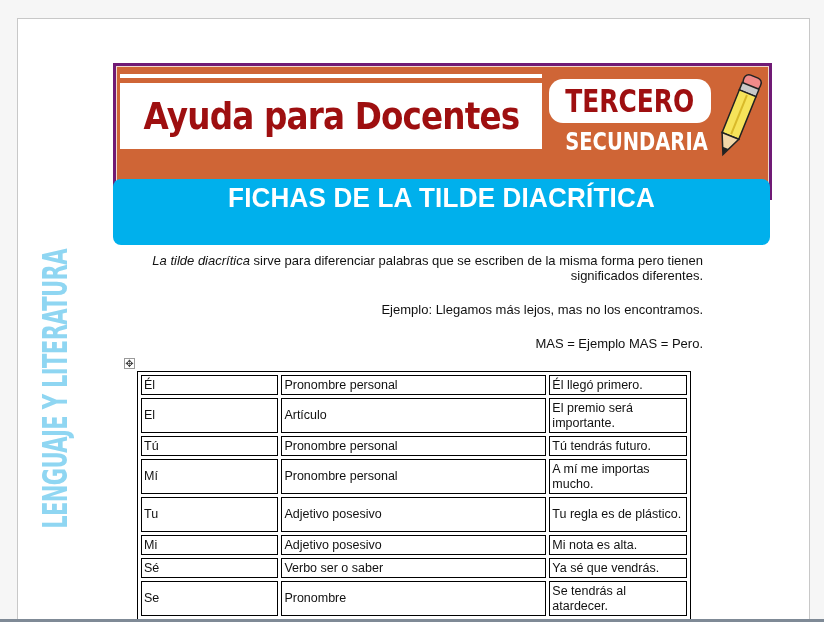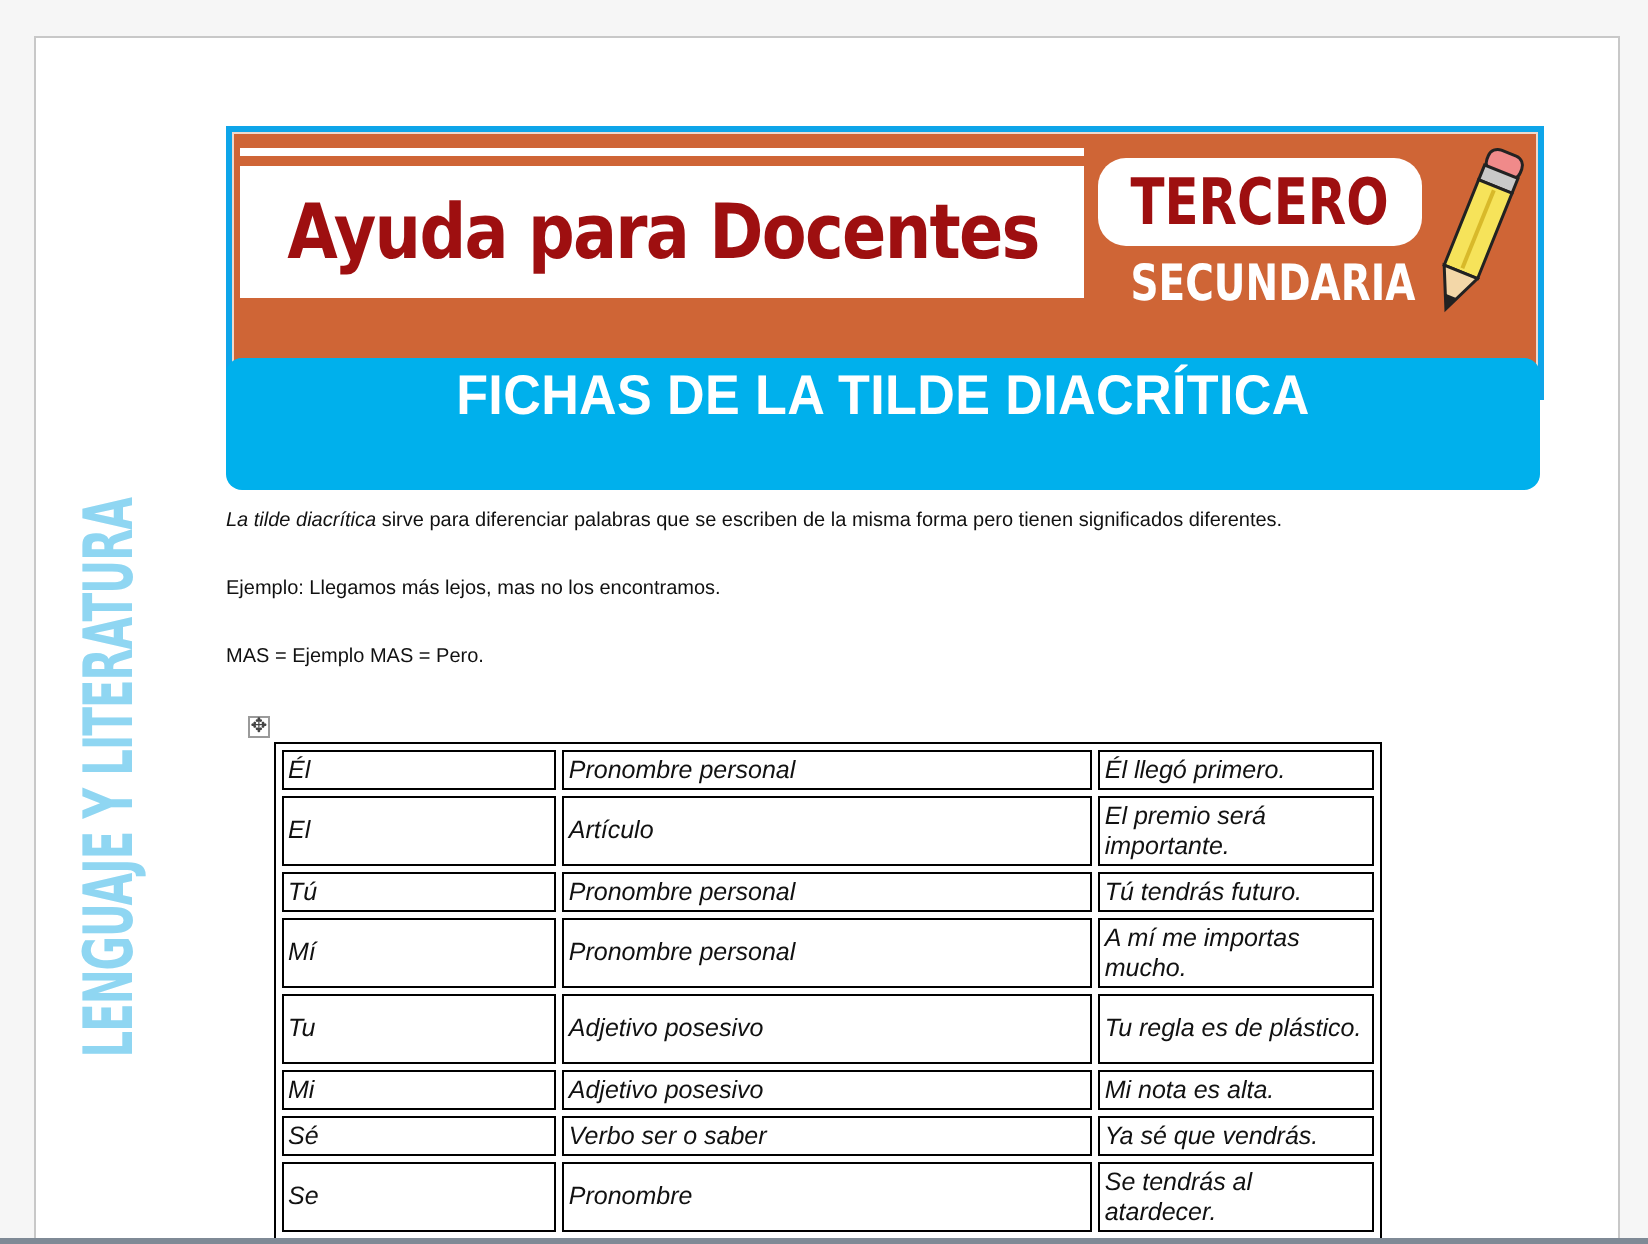--- a/index.html
+++ b/index.html
@@ -19,21 +19,21 @@
     .bottom-bar {
       position: absolute; left: 0; top: 619px; width: 824px; height: 3px;
       background: #7f8a96;
     }
 
     
     .banner {
       position: absolute;
       left: 113px; top: 63px;
       width: 659px; height: 137px;
-      background: #0ea5e9;
+      background: #701a75;
       padding: 3px;
     }
     .banner-inner {
       position: relative;
       width: 100%; height: 100%;
       background: #cf6536;
       border: 1px solid #f0d9cc;
     }
     .banner-stripe {
       position: absolute; left: 3px; width: 422px; background: #ffffff;
@@ -116,22 +116,23 @@
       font-size: 34px;
       white-space: nowrap;
       letter-spacing: -1px;
     }
     .side-label span { display: inline-block; transform: scaleX(0.62); transform-origin: center; }
 
     
     .body-text {
       position: absolute;
       left: 113px; top: 253px; width: 590px;
-      font-size: 10px; line-height: 15px;
+      font-size: 13px; line-height: 15px;
       color: #111111;
+      text-align: right;
     }
     .body-text p { margin: 0; }
     .gap { height: 19px; }
 
     
     .move-handle {
       position: absolute;
       left: 124px; top: 358px; width: 11px; height: 11px;
       border: 1px solid #9a9a9a;
       background: #fff;
@@ -146,21 +147,20 @@
       border-spacing: 3px 3px;
       padding: 0;
       font-size: 12.5px;
       color: #111;
     }
     .fichas-table td {
       border: 1px solid #000;
       padding: 0 2px;
       vertical-align: middle;
       line-height: 15px;
-      font-style: italic;
     }
     .fichas-table td.c1 { width: 138px; }
     .fichas-table td.c2 { width: 266px; }
     .fichas-table td.c3 { width: 138px; }
     .fichas-table tr.single td { height: 20px; }
     .fichas-table tr.double td { height: 35px; }
   </style>
 </head>
 <body>
 

